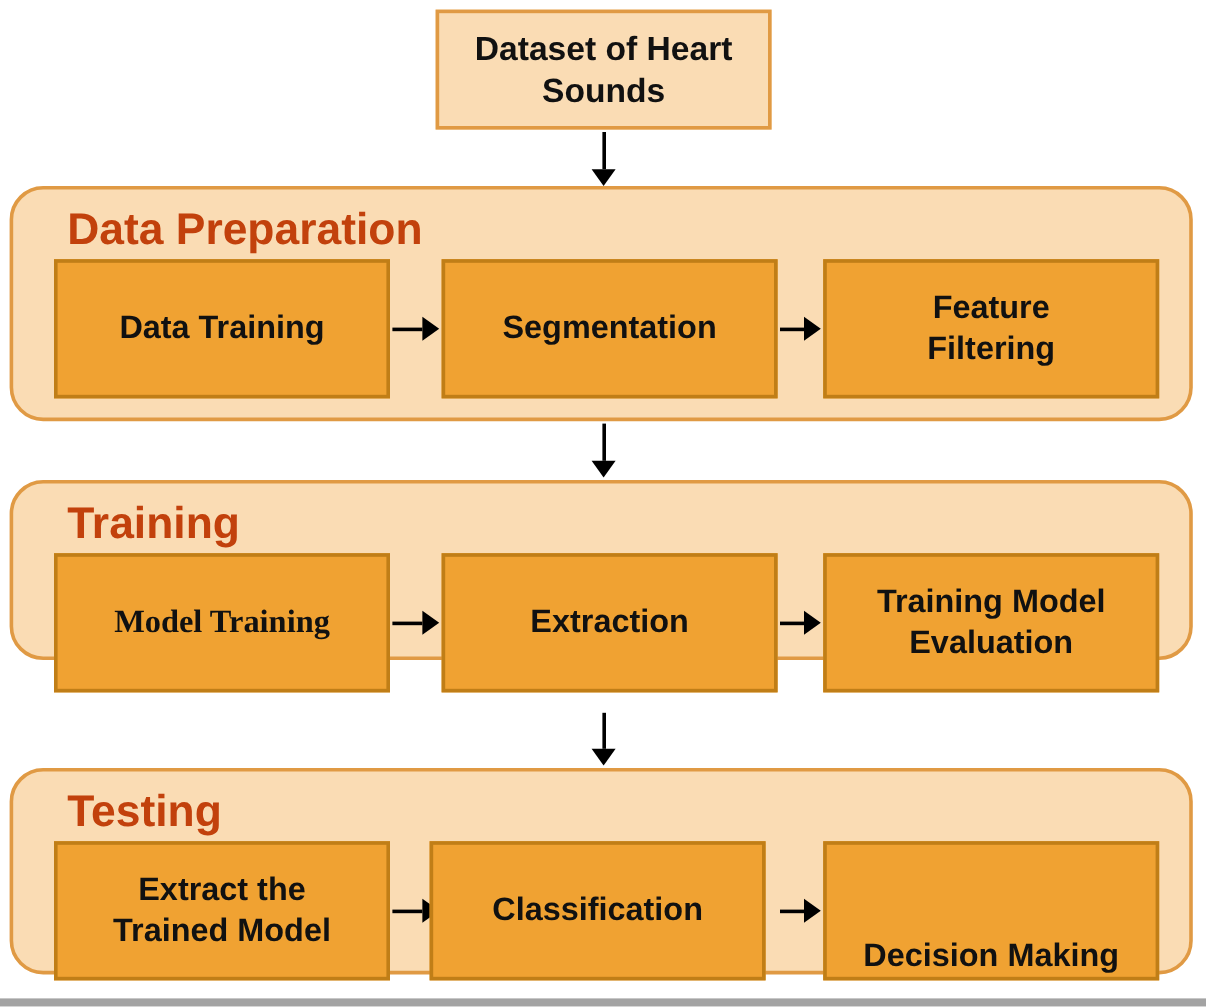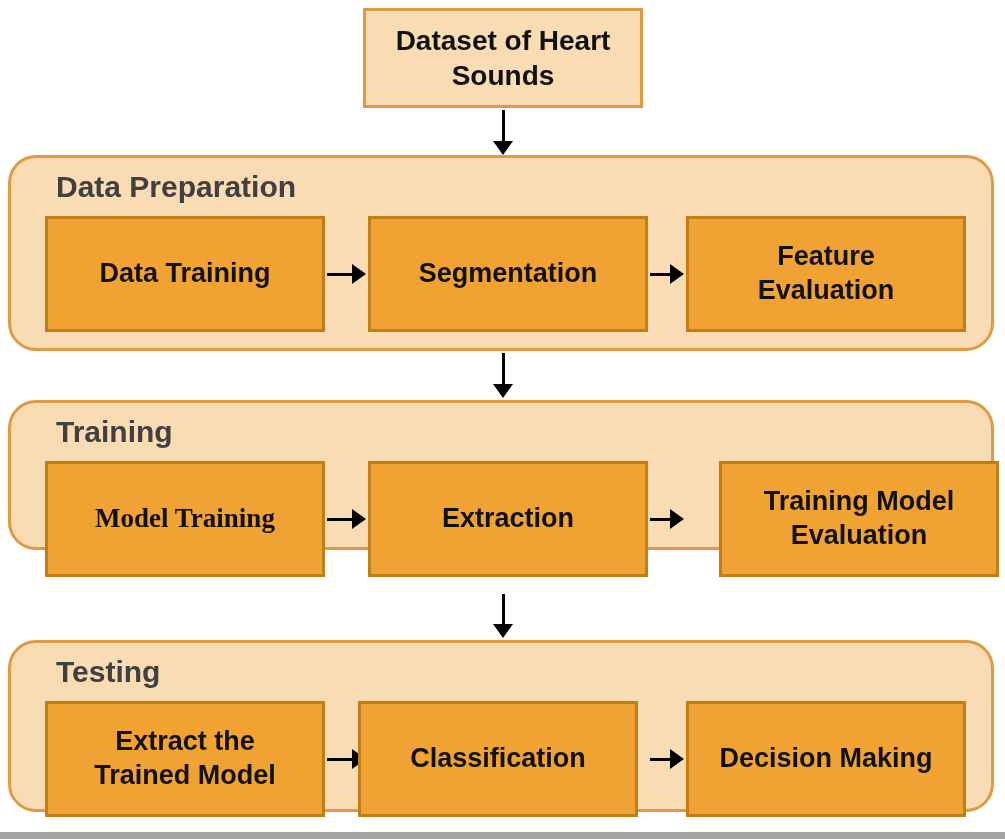--- a/index.html
+++ b/index.html
@@ -40,23 +40,23 @@
     width: 986px;
     background: #FADCB4;
     border: 3px solid #E09A44;
     border-radius: 28px;
     box-sizing: border-box;
   }
   .stage-title {
     position: absolute;
     top: 12px;
     left: 45px;
-    font-size: 30px;
+    font-size: 37px;
     font-weight: bold;
-    color: #404040;
+    color: #c2410c;
   }
 
   
   .step {
     position: absolute;
     top: 58px;
     width: 280px;
     height: 116px;
     background: #F0A232;
     border: 3px solid #C07E17;
@@ -155,21 +155,21 @@
     </div>
     <div class="step" style="left:357px;">
       <span class="box-label">Segmentation</span>
     </div>
     <div class="h-arrow" style="left:639px; width:34px;">
       <div class="h-line"></div>
       <div class="h-head"></div>
     </div>
     <div class="step" style="left:675px;">
       <span class="box-label">Feature
-Evaluation</span>
+Filtering</span>
     </div>
   </section>
 
   <div class="v-arrow" style="top:353px; height:45px;">
     <div class="v-line"></div>
     <div class="v-head"></div>
   </div>
 
   <section class="stage" style="top:400px; height:150px;">
     <div class="stage-title">Training</div>
@@ -180,21 +180,21 @@
       <div class="h-line"></div>
       <div class="h-head"></div>
     </div>
     <div class="step" style="left:357px;">
       <span class="box-label">Extraction</span>
     </div>
     <div class="h-arrow" style="left:639px; width:34px;">
       <div class="h-line"></div>
       <div class="h-head"></div>
     </div>
-    <div class="step" style="left:708px;text-align:center;">
+    <div class="step" style="left:675px;text-align:center;">
       <span class="box-label">Training Model
 Evaluation</span>
     </div>
   </section>
 
   <div class="v-arrow" style="top:594px; height:44px;">
     <div class="v-line"></div>
     <div class="v-head"></div>
   </div>
 
@@ -208,20 +208,20 @@
       <div class="h-line"></div>
       <div class="h-head"></div>
     </div>
     <div class="step" style="left:347px;">
       <span class="box-label">Classification</span>
     </div>
     <div class="h-arrow" style="left:639px; width:34px;">
       <div class="h-line"></div>
       <div class="h-head"></div>
     </div>
-    <div class="step" style="left:675px;">
+    <div class="step" style="left:675px;align-items:flex-end;">
       <span class="box-label">Decision Making</span>
     </div>
   </section>
 
   <div class="bottom-strip"></div>
 
 </div>
 
 </body></html>

